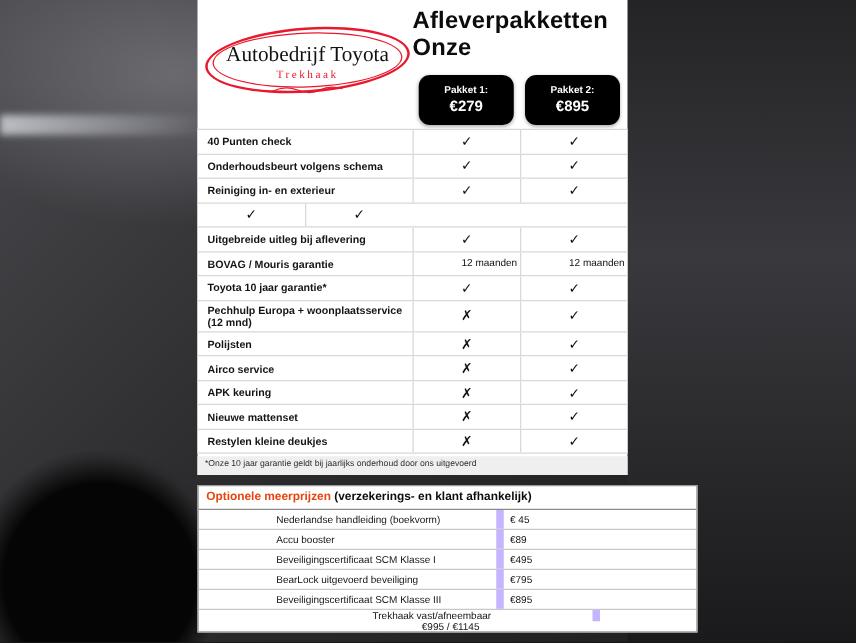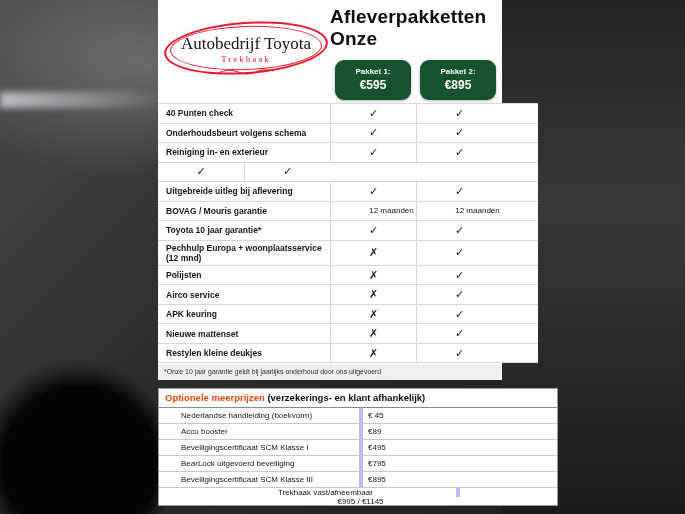--- a/index.html
+++ b/index.html
@@ -45,30 +45,30 @@
 
   
   .title {
     position:absolute; left:172px; top:6px; width:170px;
     font-size:19px; font-weight:bold; color:#0c0c0c; line-height:1.15; letter-spacing:.2px;
   }
 
   
   .badge {
     position:absolute; top:60px; width:76px; height:40px; border-radius:9px;
-    background:#14532d; color:#fff; text-align:center; padding-top:7px;
+    background:#000000; color:#fff; text-align:center; padding-top:7px;
     box-shadow:0 1px 3px rgba(0,0,0,.3);
   }
   .badge .blabel { font-size:8px; font-weight:bold; display:block; }
   .badge .bprice { font-size:12px; font-weight:bold; display:block; margin-top:2px; }
   .badge.b1 { left:177px; }
   .badge.b2 { left:262px; }
 
   
-  .ftable { position:absolute; left:0; top:103px; width:380px; border-top:1px solid #d8d8d8; background:#fff; }
+  .ftable { position:absolute; left:0; top:103px; width:344px; border-top:1px solid #d8d8d8; background:#fff; }
   .frow { display:flex; min-height:19.5px; border-bottom:1px solid #d8d8d8; align-items:stretch; }
   .fcell { display:flex; align-items:center; }
   .fcell + .fcell { border-left:1px solid #d8d8d8; }
   .fcell.label { width:172px; padding:2px 4px 2px 8px; font-size:8.5px; font-weight:bold; color:#141414; line-height:1.2; }
   .fcell.mark  { width:86px; justify-content:center; }
   .fcell.mark.check { font-size:11px; color:#111; }
   .fcell.mark.cross { font-size:11px; color:#111; }
   .fcell.mark.text  { font-size:8px;  color:#111;padding-left:36px; }
 
   
@@ -82,21 +82,21 @@
     position:absolute; left:158px; top:388px; width:400px; height:118px;
     background:#fff; border:1px solid #9a9a9a;
   }
   .opt-header {
     height:19px; border-bottom:1px solid #8a8a8a; padding:3px 6px;
     font-size:9.5px; font-weight:bold; color:#0c0c0c; white-space:nowrap;
   }
   .opt-header .red { color:#e8440e; }
   .orow { display:flex; height:16.1px; border-bottom:1px solid #c9c9c9; align-items:center; }
   .orow:last-child { border-bottom:none;flex-direction:column; }
-  .ocell-label { width:204px; padding-left:22px; font-size:8px; color:#141414; border-right:4px solid #c4b5fd; height:100%; display:flex; align-items:center; }
+  .ocell-label { width:204px; padding-left:22px; font-size:8px; color:#141414; border-right:6px solid #c4b5fd; height:100%; display:flex; align-items:center;margin-left:40px; }
   .ocell-price { flex:1; padding-left:5px; font-size:8px; color:#141414; }
 </style>
 </head>
 <body>
 
 <div class="stage">
   <div class="bg-glow"></div>
   <div class="bg-streak"></div>
   <div class="bg-wheel"></div>
   <div class="bg-window"></div>
@@ -113,21 +113,21 @@
       </svg>
     </div>
 
     <div class="title">
       <div>Afleverpakketten</div>
       <div>Onze</div>
     </div>
 
     <div class="badge b1">
       <span class="blabel">Pakket 1:</span>
-      <span class="bprice">€595</span>
+      <span class="bprice">€279</span>
     </div>
     <div class="badge b2">
       <span class="blabel">Pakket 2:</span>
       <span class="bprice">€895</span>
     </div>
 
     <div class="ftable">
         <div class="frow">
           <div class="fcell label">40 Punten check</div>
           <div class="fcell mark check">✓</div>

